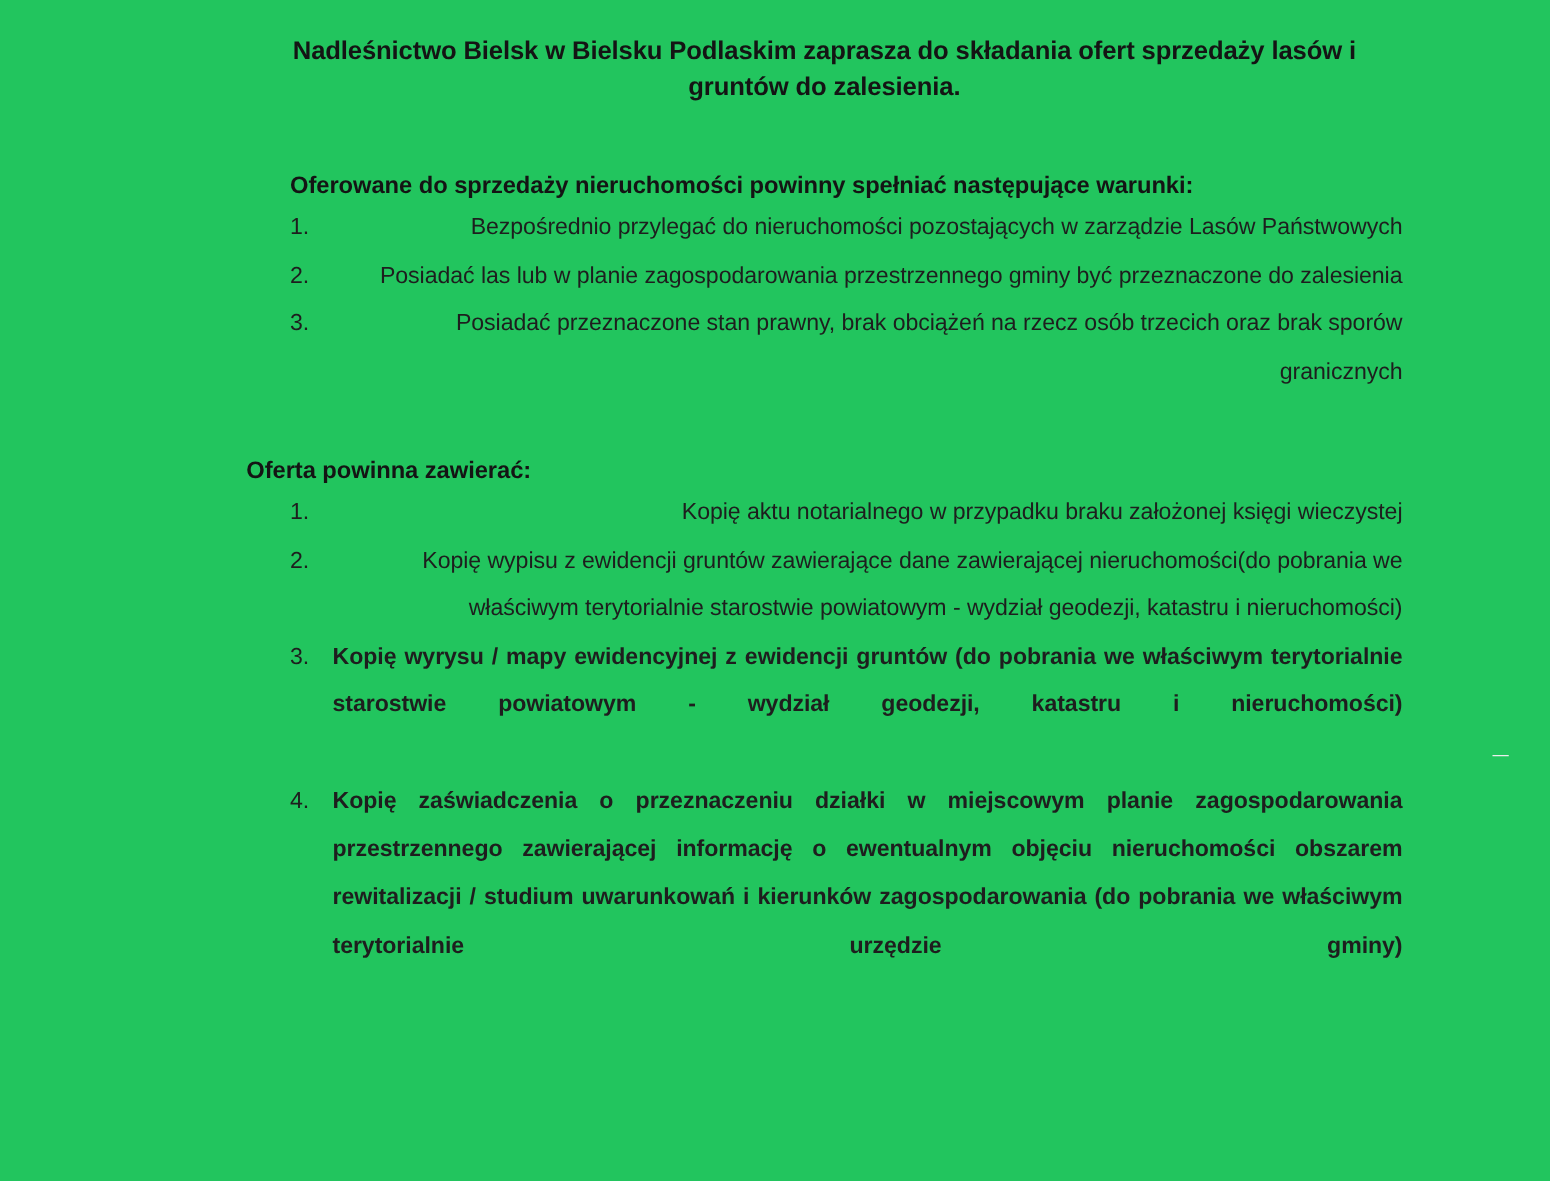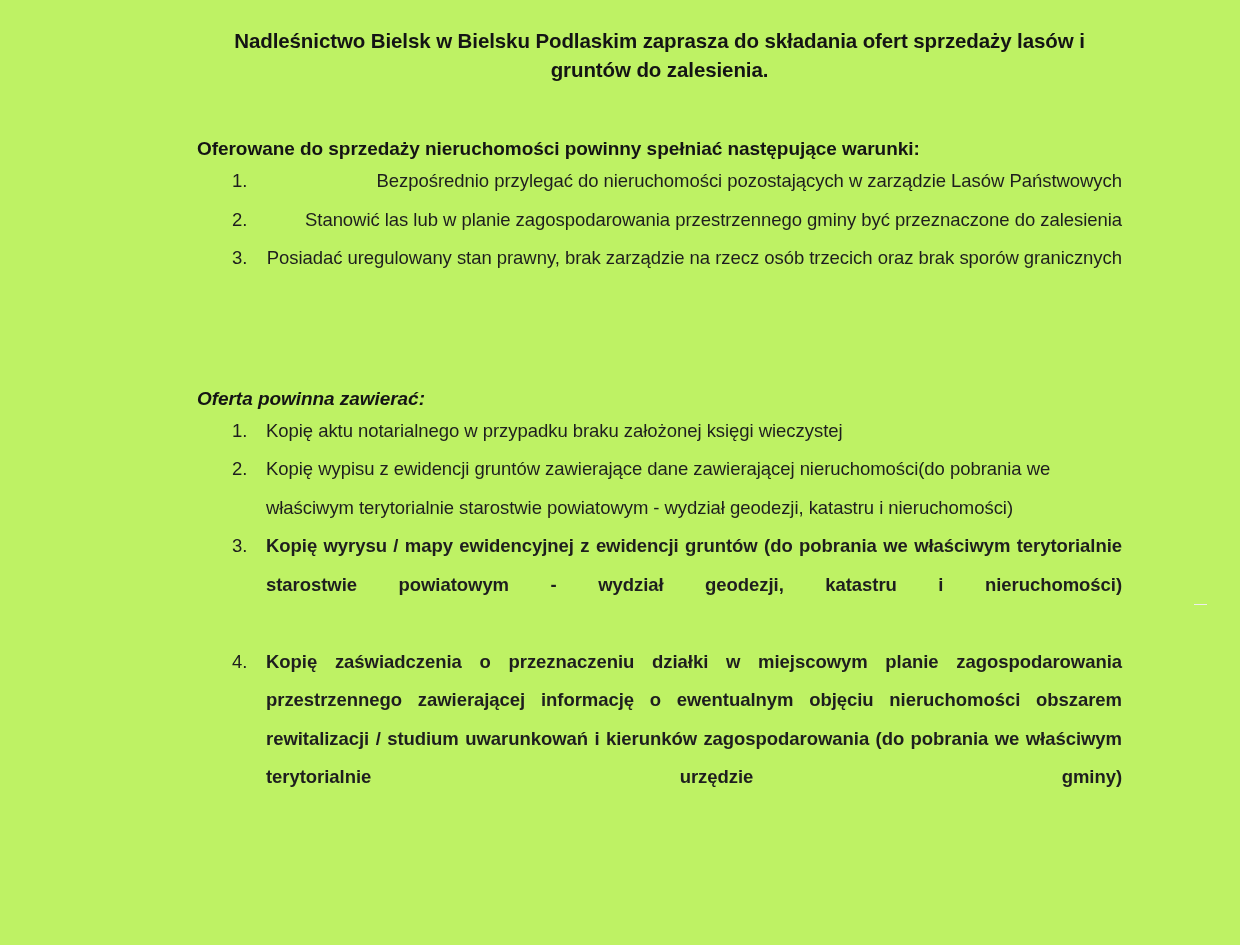--- a/index.html
+++ b/index.html
@@ -17,21 +17,21 @@
     color: #1a1a1a;
     -webkit-font-smoothing: antialiased;
   }
 
   .page {
     position: absolute;
     top: 0;
     left: 0;
     width: 1240px;
     height: 945px;
-    background: #bef264;
+    background: #22c55e;
   }
 
   .content {
     position: absolute;
     left: 197px;
     top: 26px;
     width: 925px;
   }
 
   
@@ -50,22 +50,22 @@
   .section-heading {
     font-size: 19px;
     font-weight: bold;
     line-height: 26px;
     margin: 0;
     text-align: left;
     color: #141414;
     letter-spacing: -0.05px;
   }
 
-  .heading-conditions { margin-top: 52px; }
-  .heading-offer      { margin-top: 108px; font-style: italic; }
+  .heading-conditions { margin-top: 52px; margin-left: 35px; }
+  .heading-offer      { margin-top: 48px; }
 
   
   ol.doc-list {
     list-style: none;
     margin: 0;
     padding: 0;
   }
 
   ol.doc-list > li {
     position: relative;
@@ -90,21 +90,21 @@
   ol.doc-list > li .item-text {
     display: block;
   }
 
   
   .list-conditions { margin-top: 10px; }
   .list-conditions > li .item-text { text-align: right; }
 
   
   .list-offer { margin-top: 19px; }
-  .list-offer > li .item-text { text-align: left; }
+  .list-offer > li .item-text { text-align: right; }
   .list-offer > li.justified .item-text {
     text-align: justify;
     text-justify: inter-word;
     font-weight: bold;
   }
   .list-offer > li.justified .item-text::after {
     content: "";
     display: inline-block;
     width: 100%;
   }
@@ -130,25 +130,25 @@
 
     <h2 class="section-heading heading-conditions">Oferowane do sprzedaży nieruchomości powinny spełniać następujące warunki:</h2>
 
     <ol class="doc-list list-conditions">
       <li>
         <span class="marker">1.</span>
         <span class="item-text">Bezpośrednio przylegać do nieruchomości pozostających w zarządzie Lasów Państwowych</span>
       </li>
       <li>
         <span class="marker">2.</span>
-        <span class="item-text">Stanowić las lub w planie zagospodarowania przestrzennego gminy być przeznaczone do zalesienia</span>
+        <span class="item-text">Posiadać las lub w planie zagospodarowania przestrzennego gminy być przeznaczone do zalesienia</span>
       </li>
       <li>
         <span class="marker">3.</span>
-        <span class="item-text">Posiadać uregulowany stan prawny, brak zarządzie na rzecz osób trzecich oraz brak sporów granicznych</span>
+        <span class="item-text">Posiadać przeznaczone stan prawny, brak obciążeń na rzecz osób trzecich oraz brak sporów granicznych</span>
       </li>
     </ol>
 
     <h2 class="section-heading heading-offer">Oferta powinna zawierać:</h2>
 
     <ol class="doc-list list-offer">
       <li>
         <span class="marker">1.</span>
         <span class="item-text">Kopię aktu notarialnego w przypadku braku założonej księgi wieczystej</span>
       </li>

